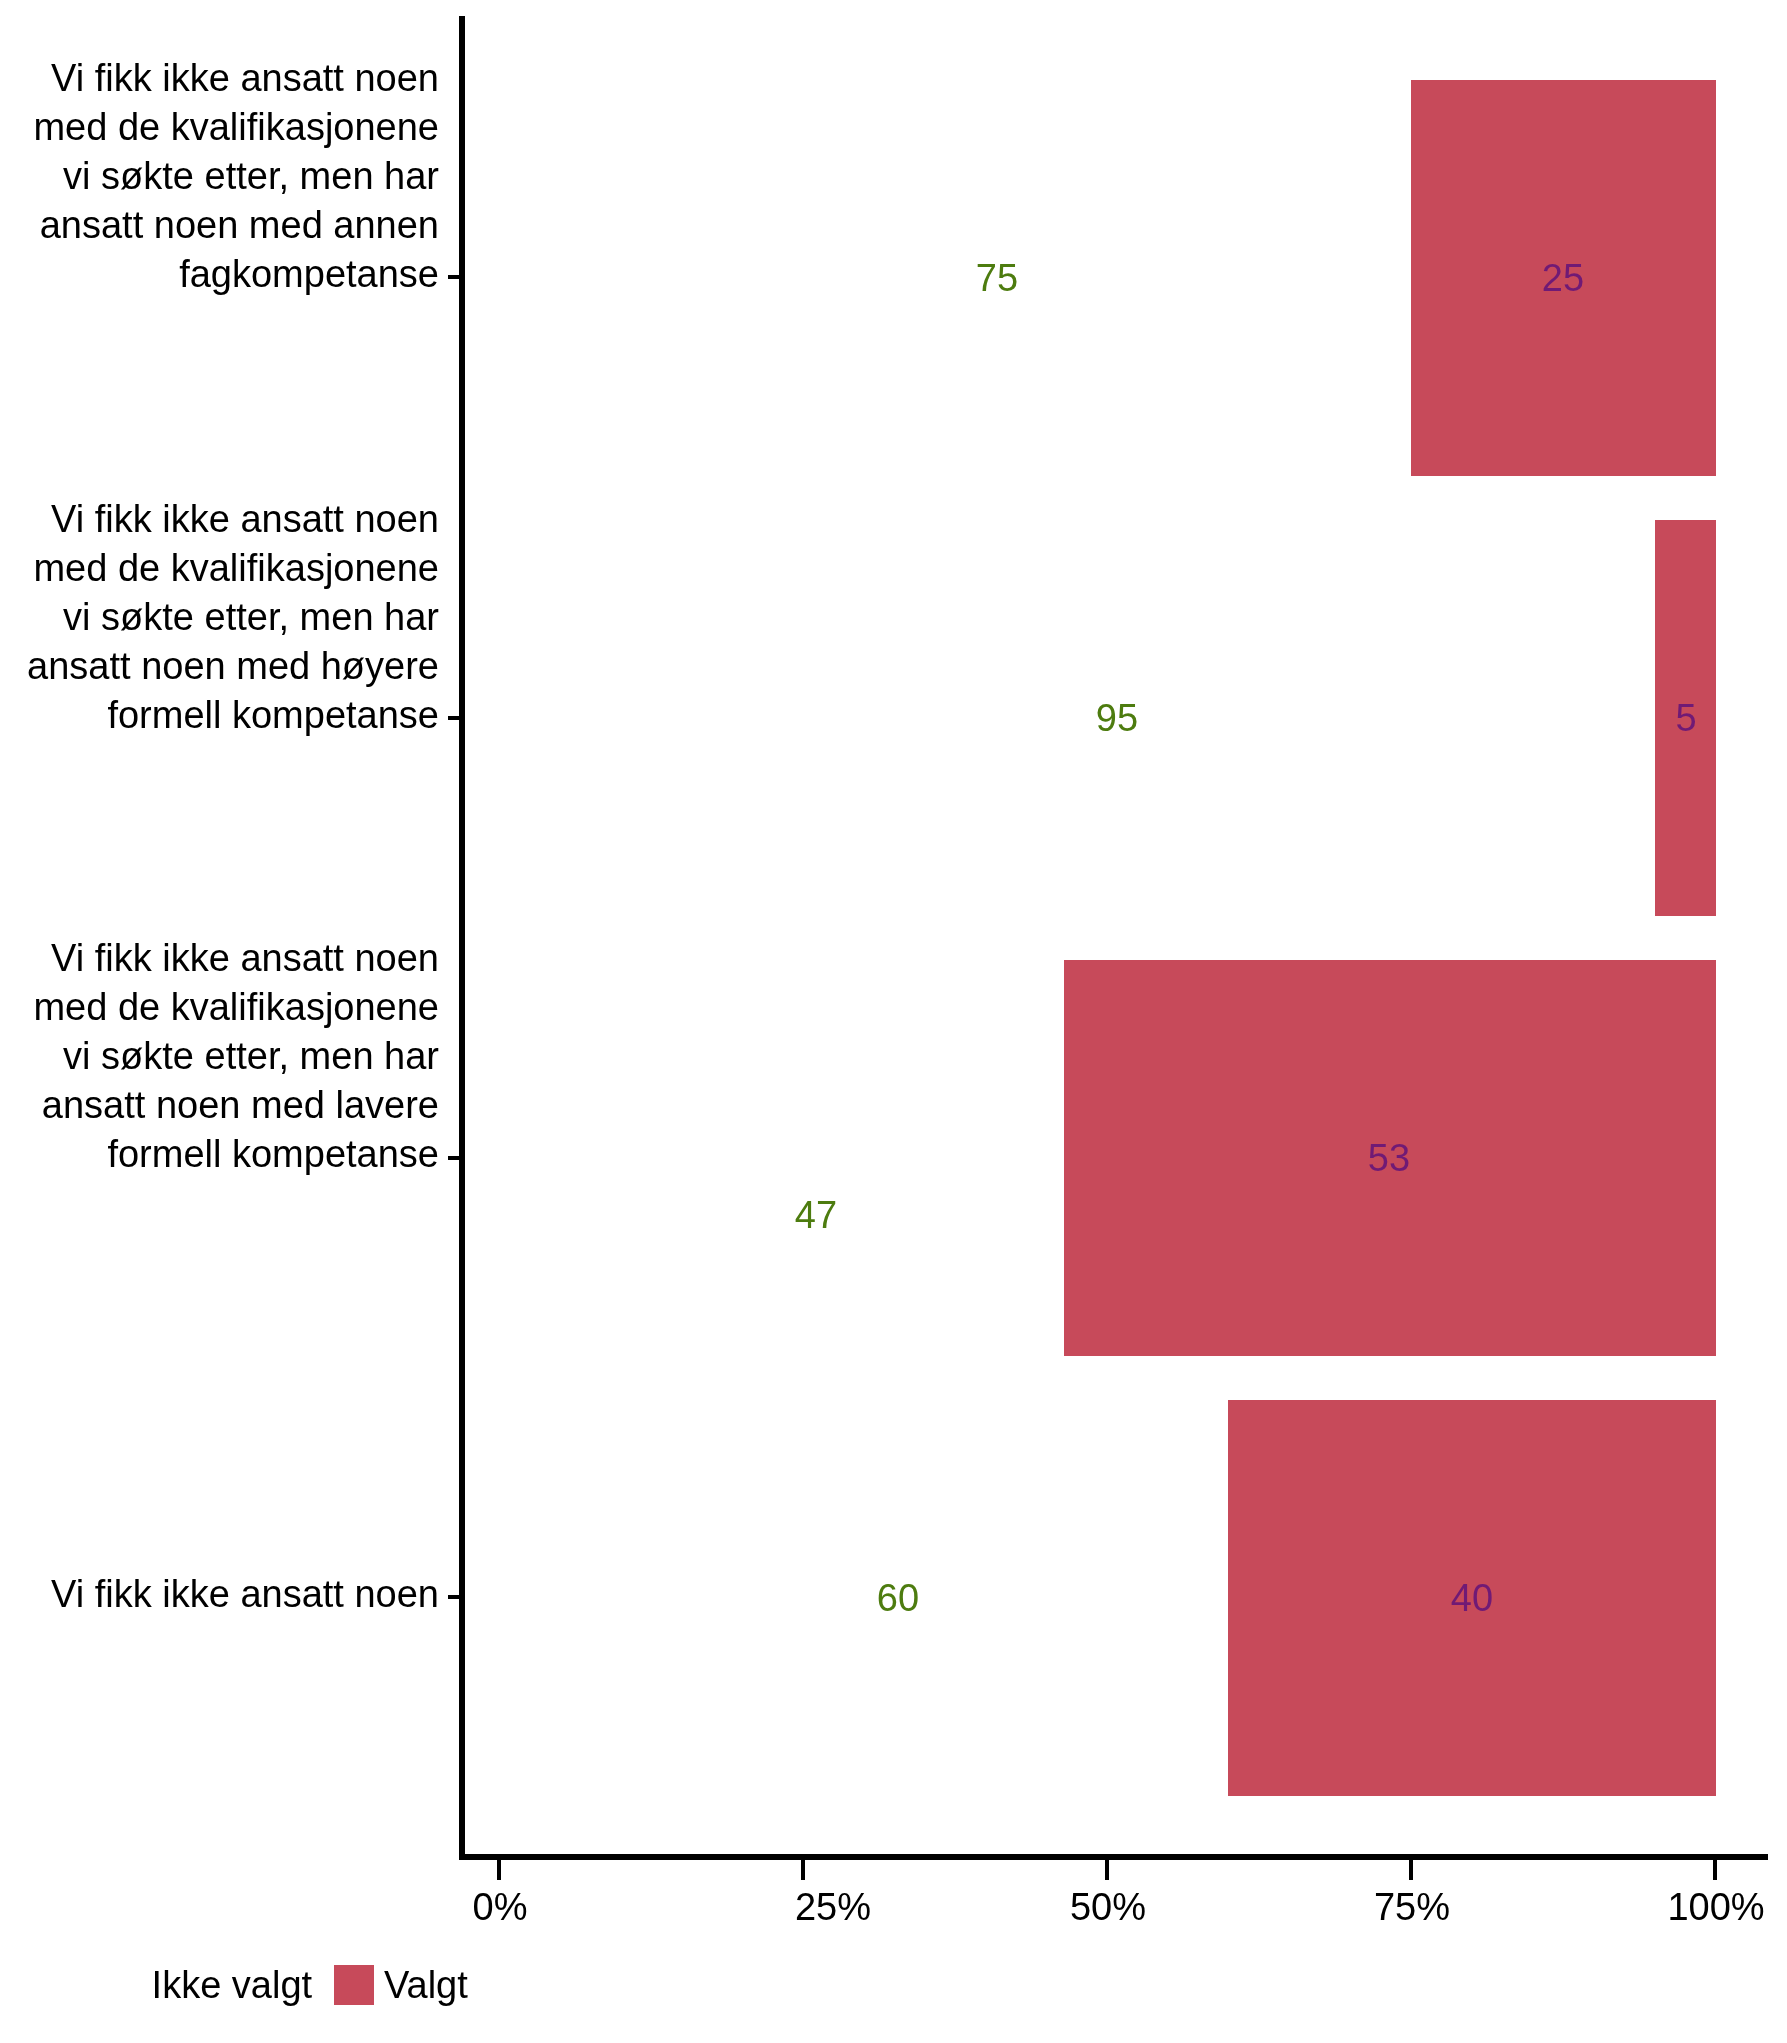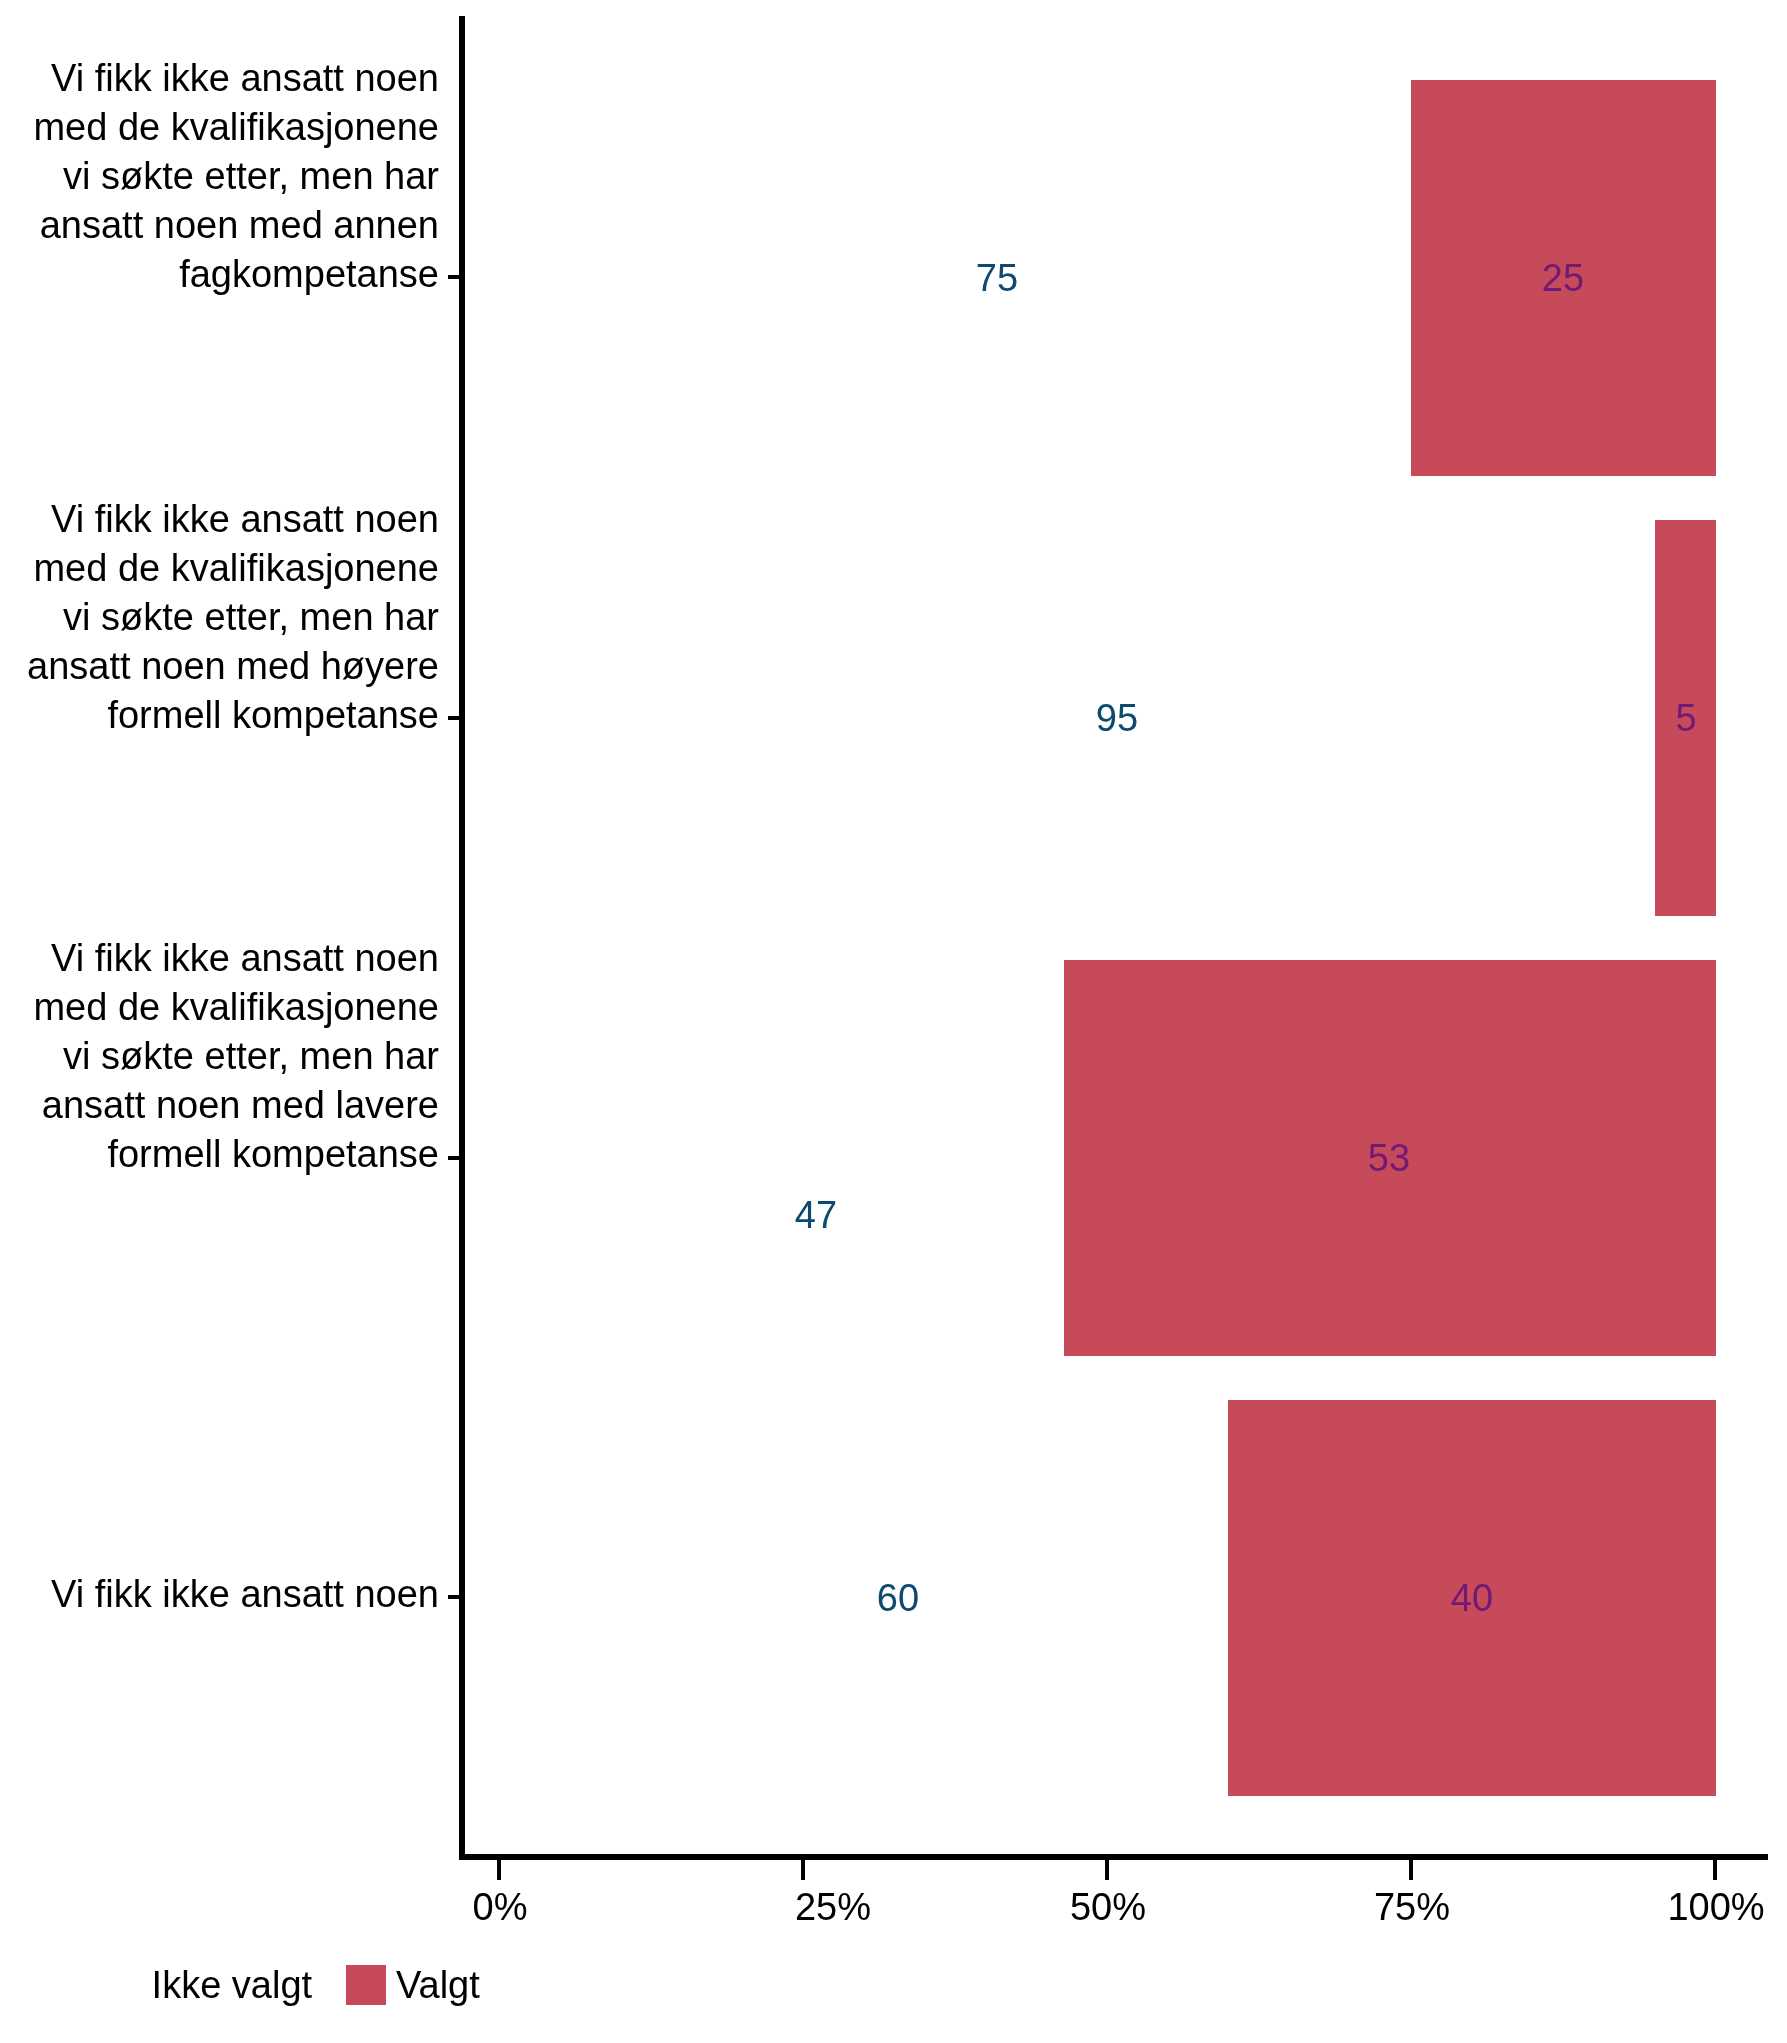--- a/index.html
+++ b/index.html
@@ -93,34 +93,34 @@
     line-height: 1;
     color: #701a75;
     transform: translate(-50%, -50%);
     white-space: nowrap;
   }
 
   .bar-value-outside {
     position: absolute;
     font-size: 38px;
     line-height: 1;
-    color: #0c4a6e;
+    color: #4d7c0f;
     transform: translate(-50%, -50%);
     white-space: nowrap;
     text-align: right;
   }
 
   
   .legend {
     position: absolute;
     left: 102px;
     top: 1965px;
     display: flex;
     align-items: center;
-    gap: 12px;
+    gap: 0px;
   }
   .legend-item {
     display: flex;
     align-items: center;
   }
   .legend-swatch {
     width: 40px;
     height: 40px;
     flex: 0 0 auto;
   }

